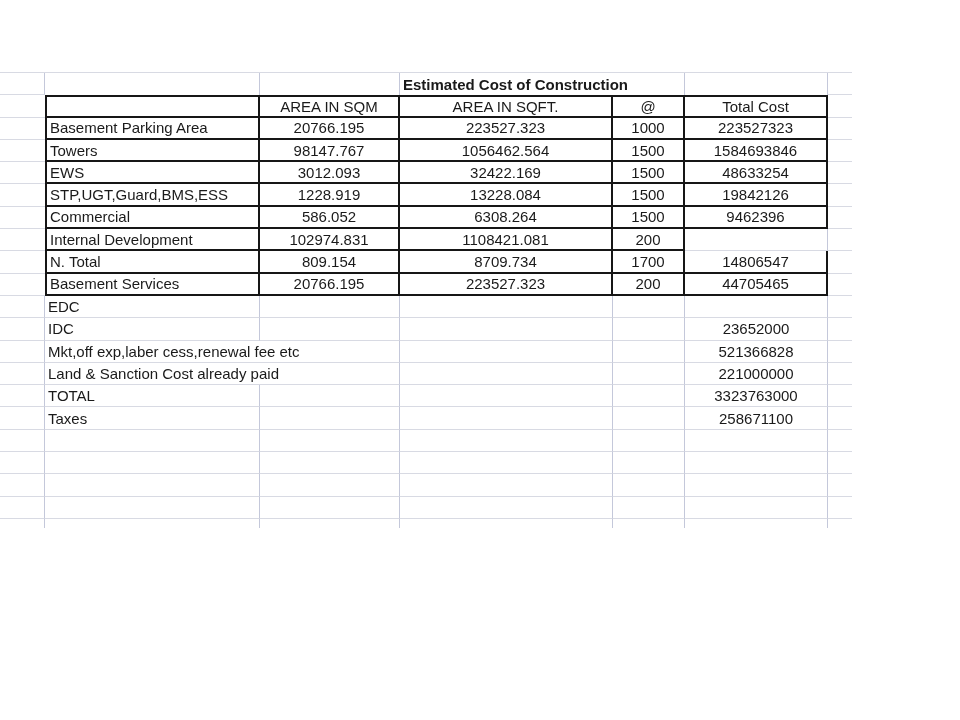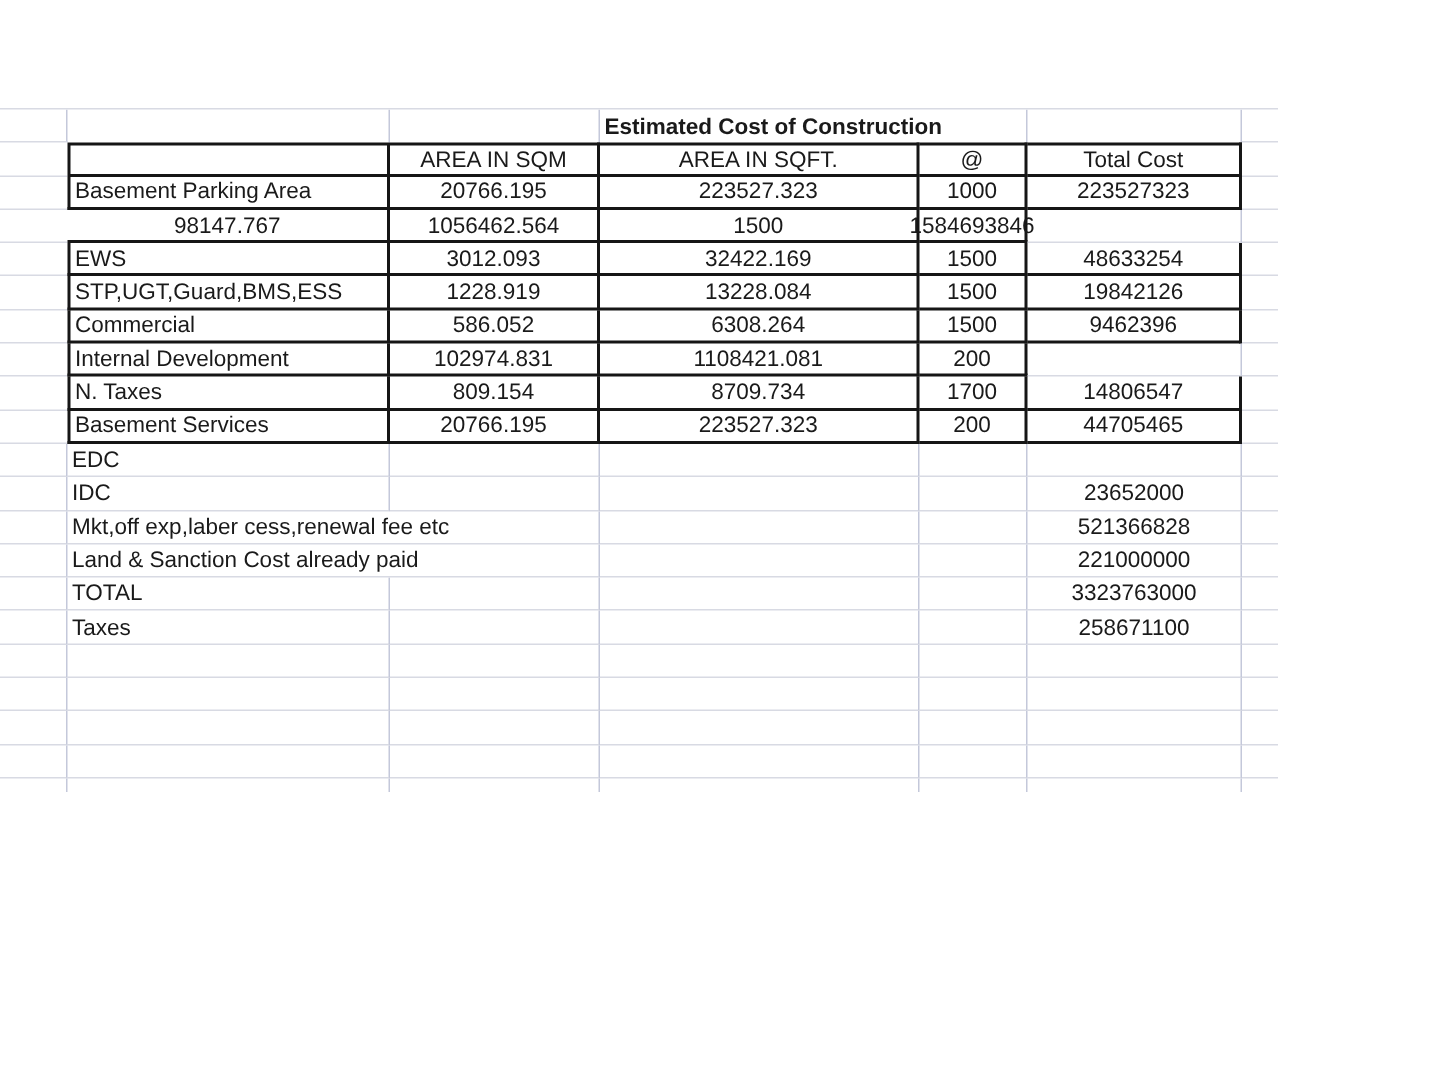--- a/index.html
+++ b/index.html
@@ -67,20 +67,21 @@
       <div class="cell tb tb-left lbl">Basement Parking Area</div>
       <div class="cell tb ctr">20766.195</div>
       <div class="cell tb ctr">223527.323</div>
       <div class="cell tb ctr">1000</div>
       <div class="cell tb ctr">223527323</div>
       <div class="cell"></div>
       <div class="cell"></div>
     </div>
     <div class="row">
       <div class="cell no-r"></div>
+      <div class="cell tb tb-left lbl">Towers</div>
       <div class="cell tb ctr">98147.767</div>
       <div class="cell tb ctr">1056462.564</div>
       <div class="cell tb ctr">1500</div>
       <div class="cell tb ctr">1584693846</div>
       <div class="cell"></div>
       <div class="cell"></div>
     </div>
     <div class="row">
       <div class="cell no-r"></div>
       <div class="cell tb tb-left lbl">EWS</div>
@@ -115,21 +116,21 @@
       <div class="cell no-r"></div>
       <div class="cell tb tb-left lbl">Internal Development</div>
       <div class="cell tb ctr">102974.831</div>
       <div class="cell tb ctr">1108421.081</div>
       <div class="cell tb ctr">200</div>
       <div class="cell"></div>
       <div class="cell"></div>
     </div>
     <div class="row">
       <div class="cell no-r"></div>
-      <div class="cell tb tb-left lbl">N. Taxes</div>
+      <div class="cell tb tb-left lbl">N. Total</div>
       <div class="cell tb ctr">809.154</div>
       <div class="cell tb ctr">8709.734</div>
       <div class="cell tb ctr">1700</div>
       <div class="cell tb ctr">14806547</div>
       <div class="cell"></div>
       <div class="cell"></div>
     </div>
     <div class="row">
       <div class="cell no-r"></div>
       <div class="cell tb tb-left lbl">Basement Services</div>

